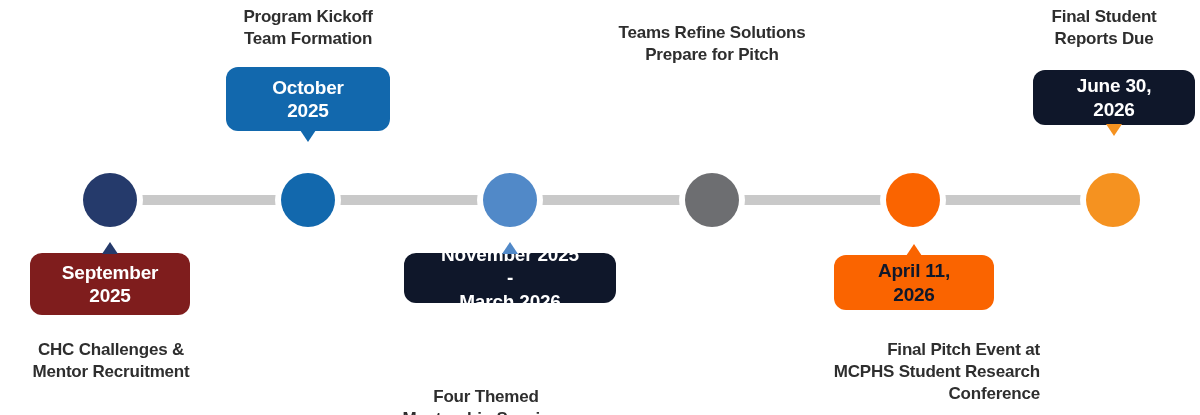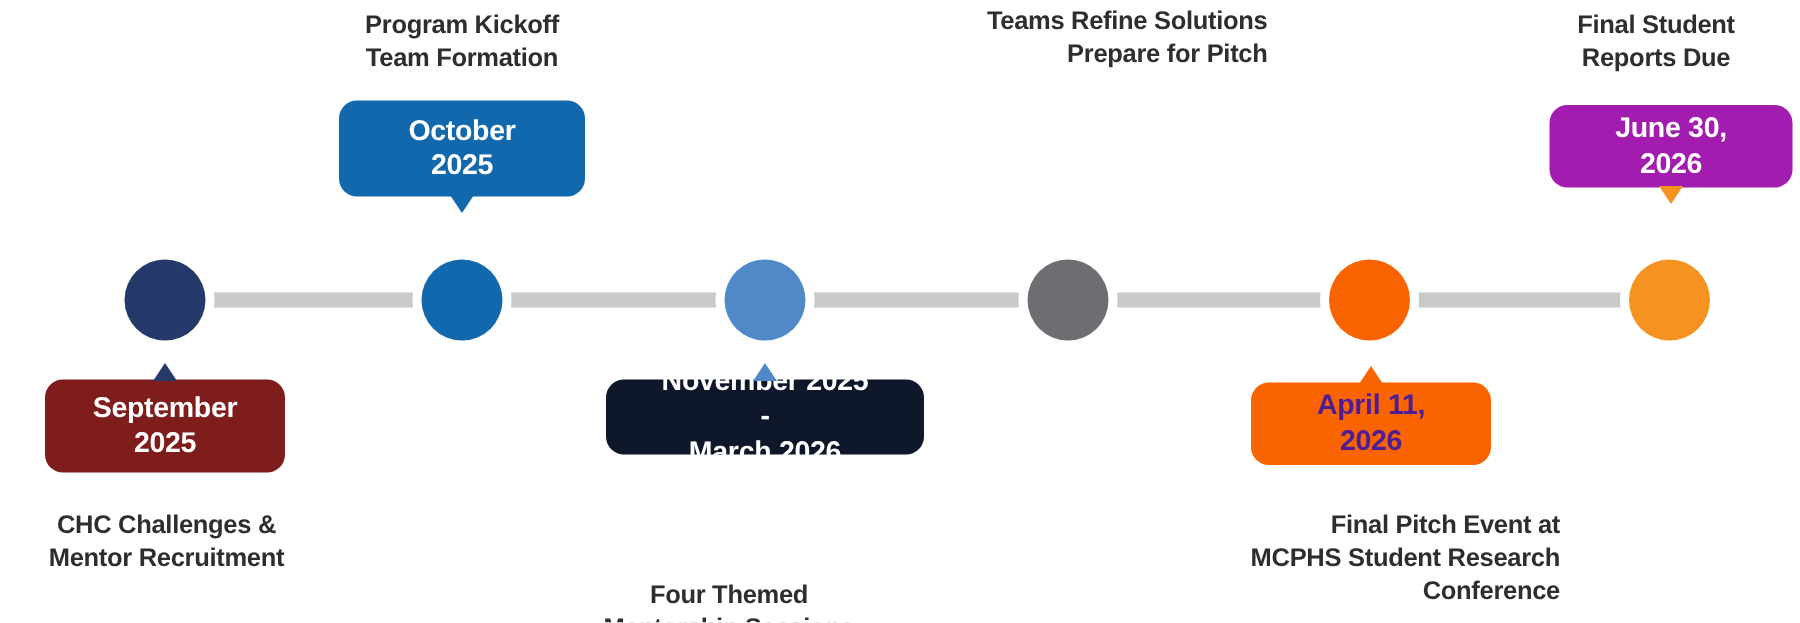--- a/index.html
+++ b/index.html
@@ -119,31 +119,31 @@
 
   <div class="node" style="left:483px; background:#5189c8;"></div>
   <div class="badge tail-up" style="left:404px; top:253px; width:212px; height:50px; background:#0f172a; color:#5189c8;">
     <span class="badge-text" style="color:#ffffff;">November 2025 -
 March 2026</span>
   </div>
   <div class="caption" style="left:368px; top:339px; width:236px;margin-top:47px;">Four Themed
 Mentorship Sessions</div>
 
   <div class="node" style="left:685px; background:#6d6e71;"></div>
-  <div class="caption" style="left:579px; top:3px; width:266px;text-align:right;">Teams Refine Solutions
+  <div class="caption" style="left:579px; top:22px; width:266px;">Teams Refine Solutions
 Prepare for Pitch</div>
 
   <div class="node" style="left:886px; background:#fa6400;"></div>
   <div class="badge tail-up" style="left:834px; top:255px; width:160px; height:55px; background:#fa6400; color:#fa6400;">
-    <span class="badge-text" style="color:#4c1d95;">April 11, 2026</span>
+    <span class="badge-text" style="color:#0f172a;">April 11, 2026</span>
   </div>
   <div class="caption" style="left:788px; top:339px; width:252px;text-align:right;">Final Pitch Event at
 MCPHS Student Research
 Conference</div>
 
   <div class="node" style="left:1086px; background:#f59220;"></div>
-  <div class="badge tail-down" style="left:1033px; top:70px; width:162px; height:55px; background:#a21caf; color:#f59220;">
+  <div class="badge tail-down" style="left:1033px; top:70px; width:162px; height:55px; background:#0f172a; color:#f59220;">
     <span class="badge-text" style="color:#ffffff;">June 30, 2026</span>
   </div>
   <div class="caption" style="left:1008px; top:6px; width:192px;">Final Student
 Reports Due</div>
 
 </div>
 
 </body></html>

